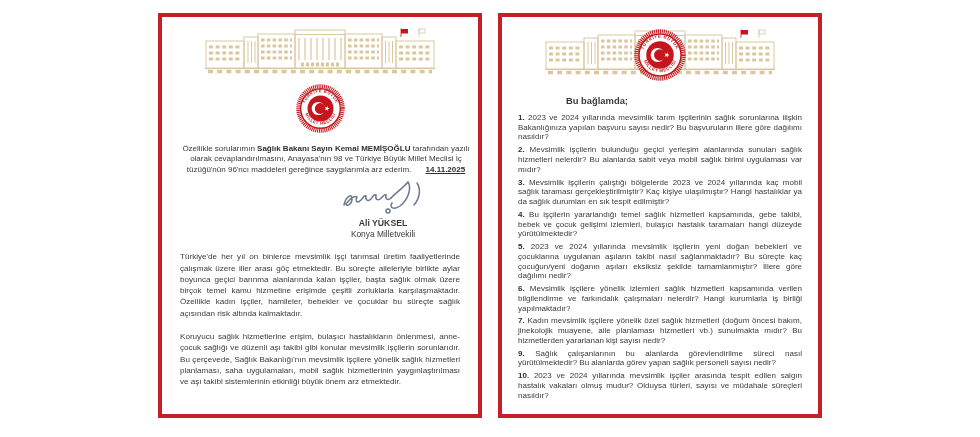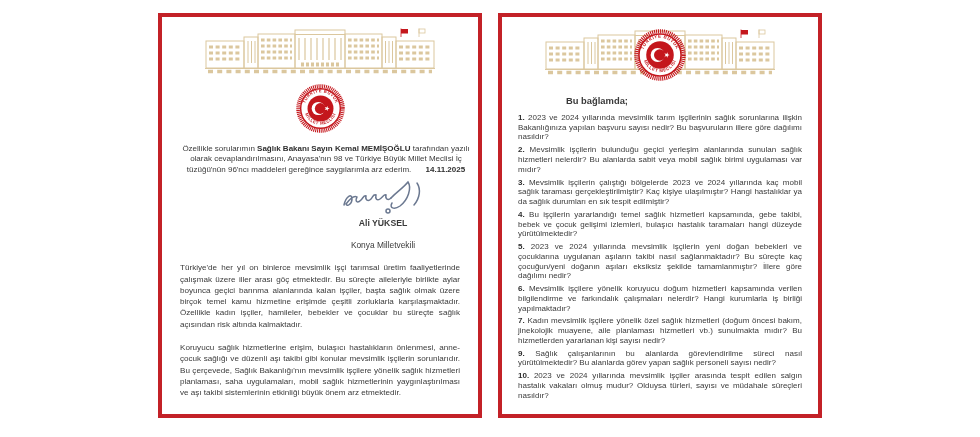--- a/index.html
+++ b/index.html
@@ -15,25 +15,25 @@
   .page-right{left:498px;padding:0 16px;}
   .building{display:block;margin:11px auto 0;}
   .emblem{display:block;margin:10px auto 0;}
   .header-art{position:relative;width:230px;height:54px;margin:12px auto 0;}
   .header-art .building{margin:5px 0 0;}
   .header-art .emblem{position:absolute;left:50%;top:0;transform:translateX(-50%);margin:0;}
   .intro{
     width:292px;margin:11px auto 0;text-align:center;
     font-size:8px;line-height:10.4px;
   }
-  .intro .date{margin-left:12px;white-space:nowrap;}
+  .intro .date{margin-left:12px;white-space:nowrap;text-decoration:underline;}
   .sign-block{width:118px;margin:3px 18px 0 auto;text-align:center;}
   .sign-block svg{display:block;margin:0 auto;}
   .signer-name{font-weight:bold;font-size:8.7px;line-height:10px;}
-  .signer-title{font-size:8.4px;line-height:10px;margin-top:12px;text-align:center;}
+  .signer-title{font-size:8.4px;line-height:10px;margin-top:1px;text-align:center;}
   .par{
     margin:12px 0 0;text-align:justify;
     font-size:8.1px;line-height:11.3px;
   }
   .heading{margin:12px 0 0;font-size:9.4px;font-weight:bold;line-height:12px;padding-left:48px;}
   .questions{margin-top:6px;}
   .q{margin:0 0 3.2px;text-align:justify;font-size:8px;line-height:9.7px;}
   .qn{font-weight:bold;}
   b{color:#2f2f2f;}
 </style>
@@ -191,18 +191,18 @@
   </div>
 
   <p class="heading">Bu bağlamda;</p>
 
   <div class="questions">
     <p class="q"><b class="qn">1.</b> <span>2023 ve 2024 yıllarında mevsimlik tarım işçilerinin sağlık sorunlarına ilişkin Bakanlığınıza yapılan başvuru sayısı nedir? Bu başvuruların illere göre dağılımı nasıldır?</span></p>
     <p class="q"><b class="qn">2.</b> <span>Mevsimlik işçilerin bulunduğu geçici yerleşim alanlarında sunulan sağlık hizmetleri nelerdir? Bu alanlarda sabit veya mobil sağlık birimi uygulaması var mıdır?</span></p>
     <p class="q"><b class="qn">3.</b> <span>Mevsimlik işçilerin çalıştığı bölgelerde 2023 ve 2024 yıllarında kaç mobil sağlık taraması gerçekleştirilmiştir? Kaç kişiye ulaşılmıştır? Hangi hastalıklar ya da sağlık durumları en sık tespit edilmiştir?</span></p>
     <p class="q"><b class="qn">4.</b> <span>Bu işçilerin yararlandığı temel sağlık hizmetleri kapsamında, gebe takibi, bebek ve çocuk gelişimi izlemleri, bulaşıcı hastalık taramaları hangi düzeyde yürütülmektedir?</span></p>
     <p class="q"><b class="qn">5.</b> <span>2023 ve 2024 yıllarında mevsimlik işçilerin yeni doğan bebekleri ve çocuklarına uygulanan aşıların takibi nasıl sağlanmaktadır? Bu süreçte kaç çocuğun/yeni doğanın aşıları eksiksiz şekilde tamamlanmıştır? İllere göre dağılımı nedir?</span></p>
-    <p class="q"><b class="qn">6.</b> <span>Mevsimlik işçilere yönelik koruyucu doğum hizmetleri kapsamında verilen bilgilendirme ve farkındalık çalışmaları nelerdir? Hangi kurumlarla iş birliği yapılmaktadır?</span></p>
+    <p class="q"><b class="qn">6.</b> <span>Mevsimlik işçilere yönelik izlemleri sağlık hizmetleri kapsamında verilen bilgilendirme ve farkındalık çalışmaları nelerdir? Hangi kurumlarla iş birliği yapılmaktadır?</span></p>
     <p class="q"><b class="qn">7.</b> <span>Kadın mevsimlik işçilere yönelik özel sağlık hizmetleri (doğum öncesi bakım, jinekolojik muayene, aile planlaması hizmetleri vb.) sunulmakta mıdır? Bu hizmetlerden yararlanan kişi sayısı nedir?</span></p>
     <p class="q"><b class="qn">9.</b> <span>Sağlık çalışanlarının bu alanlarda görevlendirilme süreci nasıl yürütülmektedir? Bu alanlarda görev yapan sağlık personeli sayısı nedir?</span></p>
     <p class="q"><b class="qn">10.</b> <span>2023 ve 2024 yıllarında mevsimlik işçiler arasında tespit edilen salgın hastalık vakaları olmuş mudur? Olduysa türleri, sayısı ve müdahale süreçleri nasıldır?</span></p>
   </div>
 </div>
 
 </body></html>

